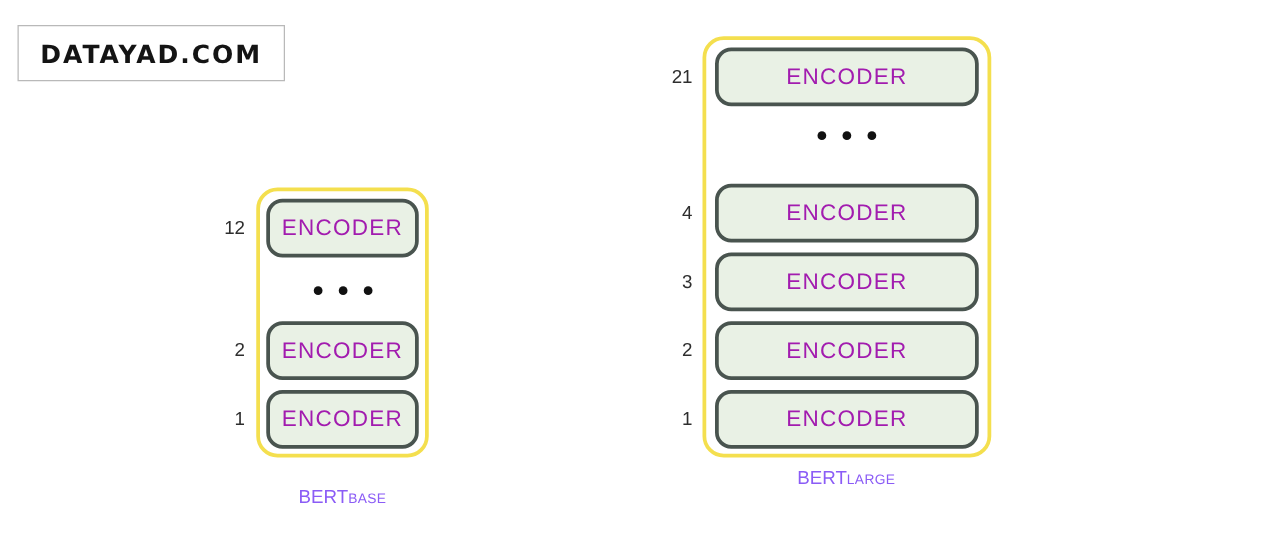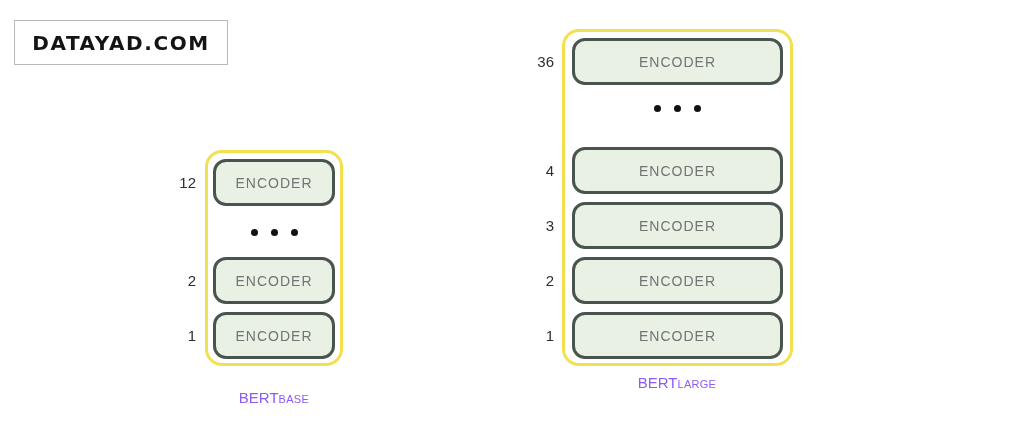--- a/index.html
+++ b/index.html
@@ -55,23 +55,23 @@
     position: absolute;
     border: 3px solid #49544f;
     border-radius: 13px;
     background: #e9f1e5;
     box-sizing: border-box;
     display: flex;
     align-items: center;
     justify-content: center;
   }
   .encoder-label {
-    font-size: 14px;
+    font-size: 18px;
     letter-spacing: 1.0px;
-    color: #737373;
+    color: #a21caf;
     white-space: nowrap;
   }
   .layer-num {
     position: absolute;
     font-size: 15px;
     color: #2e2e2e;
     text-align: right;
     white-space: nowrap;
   }
   .ellipsis {
@@ -138,21 +138,21 @@
     </div>
   </div>
 
   <div class="stack">
 
     <div class="yellow-frame" style="left:562px; top:29px; width:231px; height:337px;"></div>
 
     <div class="encoder" style="left:572px; top:38px; width:211px; height:47px;">
       <span class="encoder-label">ENCODER</span>
     </div>
-    <div class="layer-num" style="left:506px; top:53px; width:48px;">36</div>
+    <div class="layer-num" style="left:506px; top:53px; width:48px;">21</div>
 
     <div class="ellipsis" style="left:572px; top:98px; width:211px; height:20px;">
       <span class="dot"></span>
       <span class="dot"></span>
       <span class="dot"></span>
     </div>
 
     <div class="encoder" style="left:572px; top:147px; width:211px; height:47px;">
       <span class="encoder-label">ENCODER</span>
     </div>

